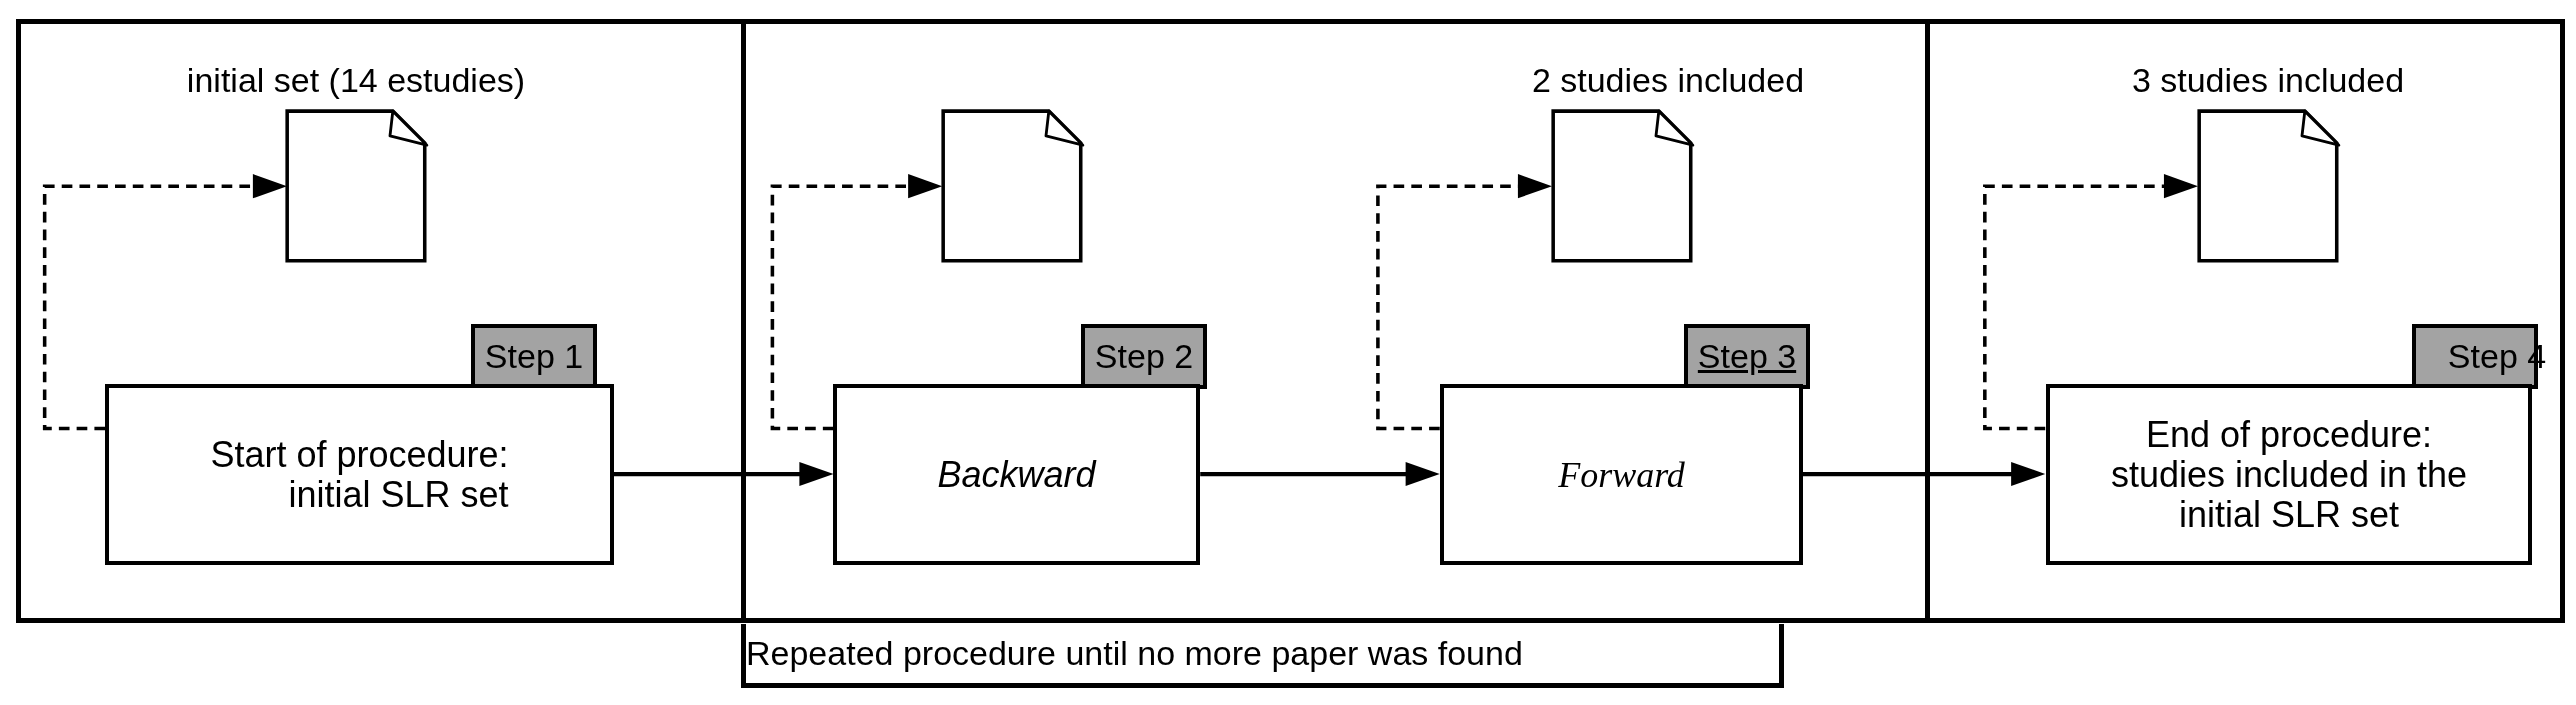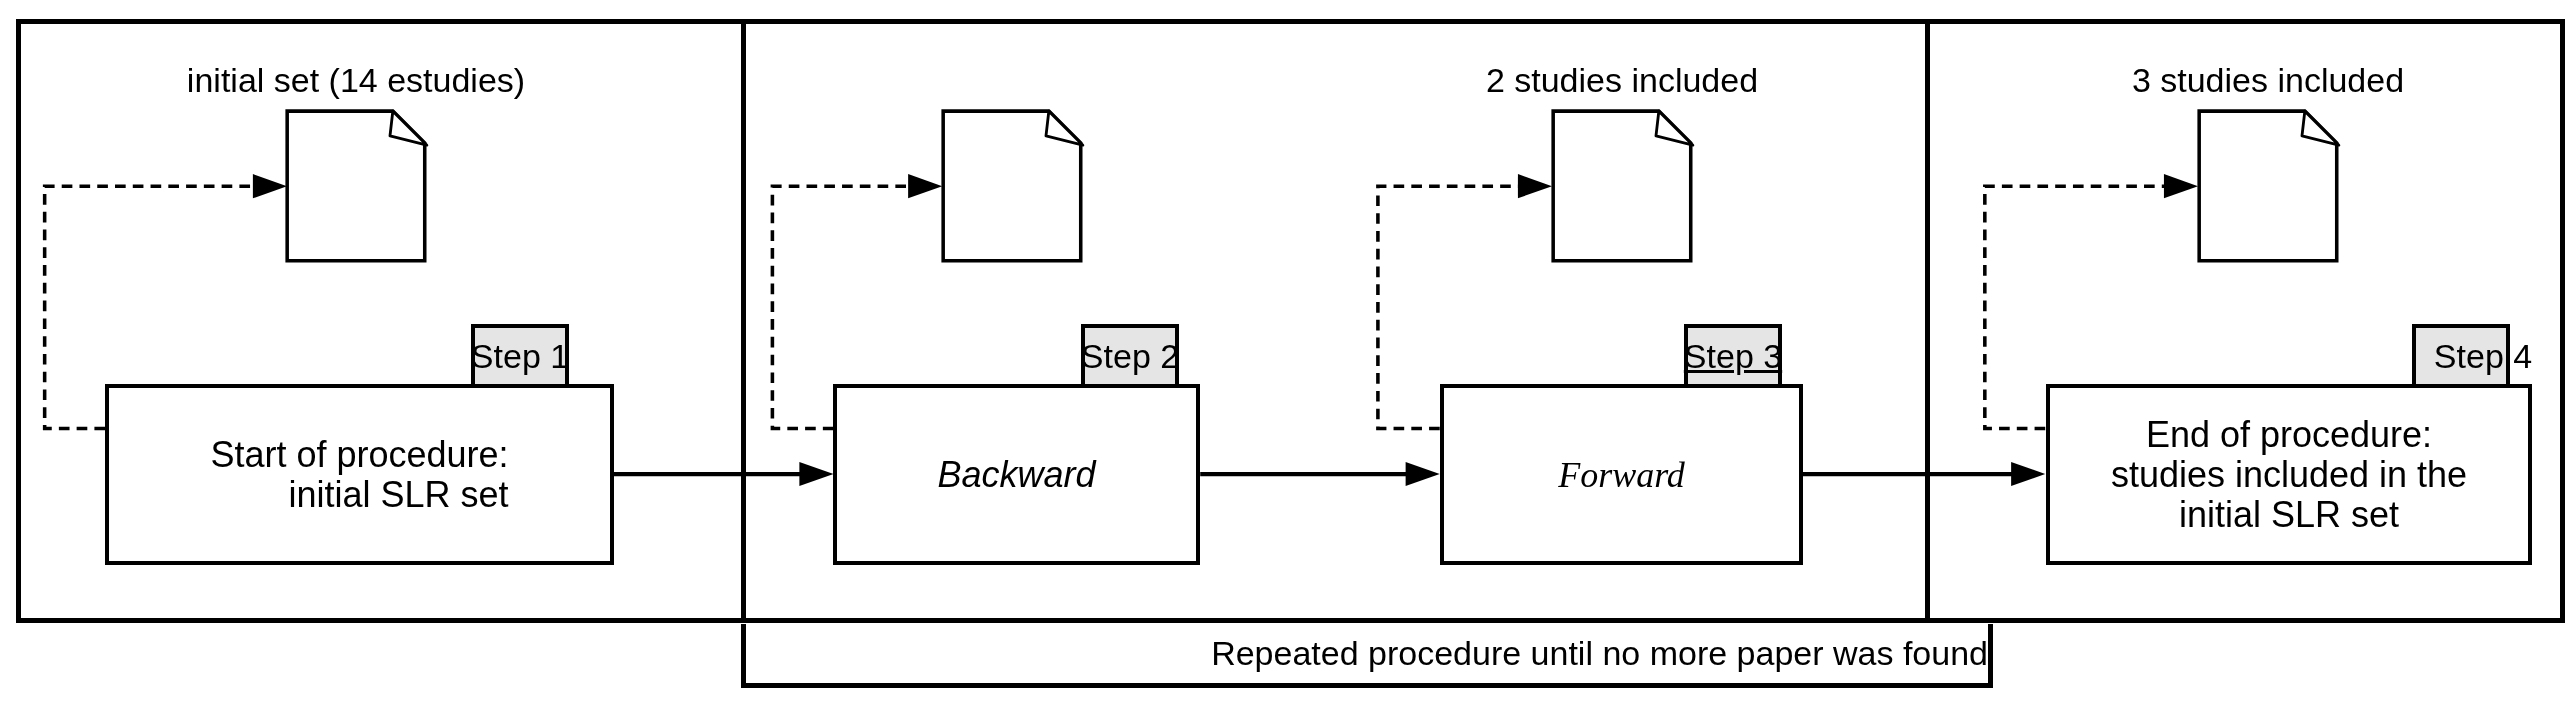--- a/index.html
+++ b/index.html
@@ -16,54 +16,54 @@
     position: absolute;
     border: 5px solid #000000;
     background: transparent;
     box-sizing: border-box;
   }
   .panel-1 { left: 15.6px;   top: 19px; width: 730px; height: 604px; }
   .panel-2 { left: 741px; top: 19px; width: 1189px; height: 604px; }
   .panel-3 { left: 1925px; top: 19px; width: 640px;  height: 604px; }
   .caption-box {
     position: absolute;
-    left: 741px; top: 624px; width: 1252px; height: 64px;
+    left: 741px; top: 624px; width: 1043px; height: 64px;
     border: 5px solid #000000; border-top: none;
     box-sizing: border-box;
-    display: flex; align-items: center; justify-content: flex-end;
+    display: flex; align-items: center; justify-content: flex-start;
     font-size: 34px;
     background: #ffffff;
   }
   .connector-layer {
     position: absolute; left: 0; top: 0; width: 2576px; height: 705px;
   }
   .doc-label {
     position: absolute;
     top: 60px;
     width: 640px; height: 44px;
     text-align: center;
     font-size: 34px;
     line-height: 41px;
     white-space: nowrap;
   }
   .dl-1 { left: 36px;   }
   .dl-2 { left: 692px;  }
-  .dl-3 { left: 1302px; text-align: center; }
+  .dl-3 { left: 1348px; text-align: center; }
   .dl-4 { left: 1948px; }
   .doc-icon { position: absolute; top: 109px; width: 149px; height: 156px; }
   .di-1 { left: 285px;  }
   .di-2 { left: 941px; }
   .di-3 { left: 1551px; }
   .di-4 { left: 2197px; }
   .step-tag {
     position: absolute;
-    top: 324px; width: 98px; height: 65px;
+    top: 324px; width: 126px; height: 65px;
     border: 4.3px solid #000000;
     box-sizing: border-box;
-    background: #e5e5e5;
+    background: #a3a3a3;
     display: flex; align-items: center; justify-content: center;
     font-size: 34px;
     white-space: nowrap;
   }
   .tag-1 { left: 471px;  }
   .tag-2 { left: 1081px; }
   .tag-3 { left: 1684px; text-decoration: underline; }
   .tag-4 { left: 2412px; padding-left: 44px; }
   .step-box {
     position: absolute;

